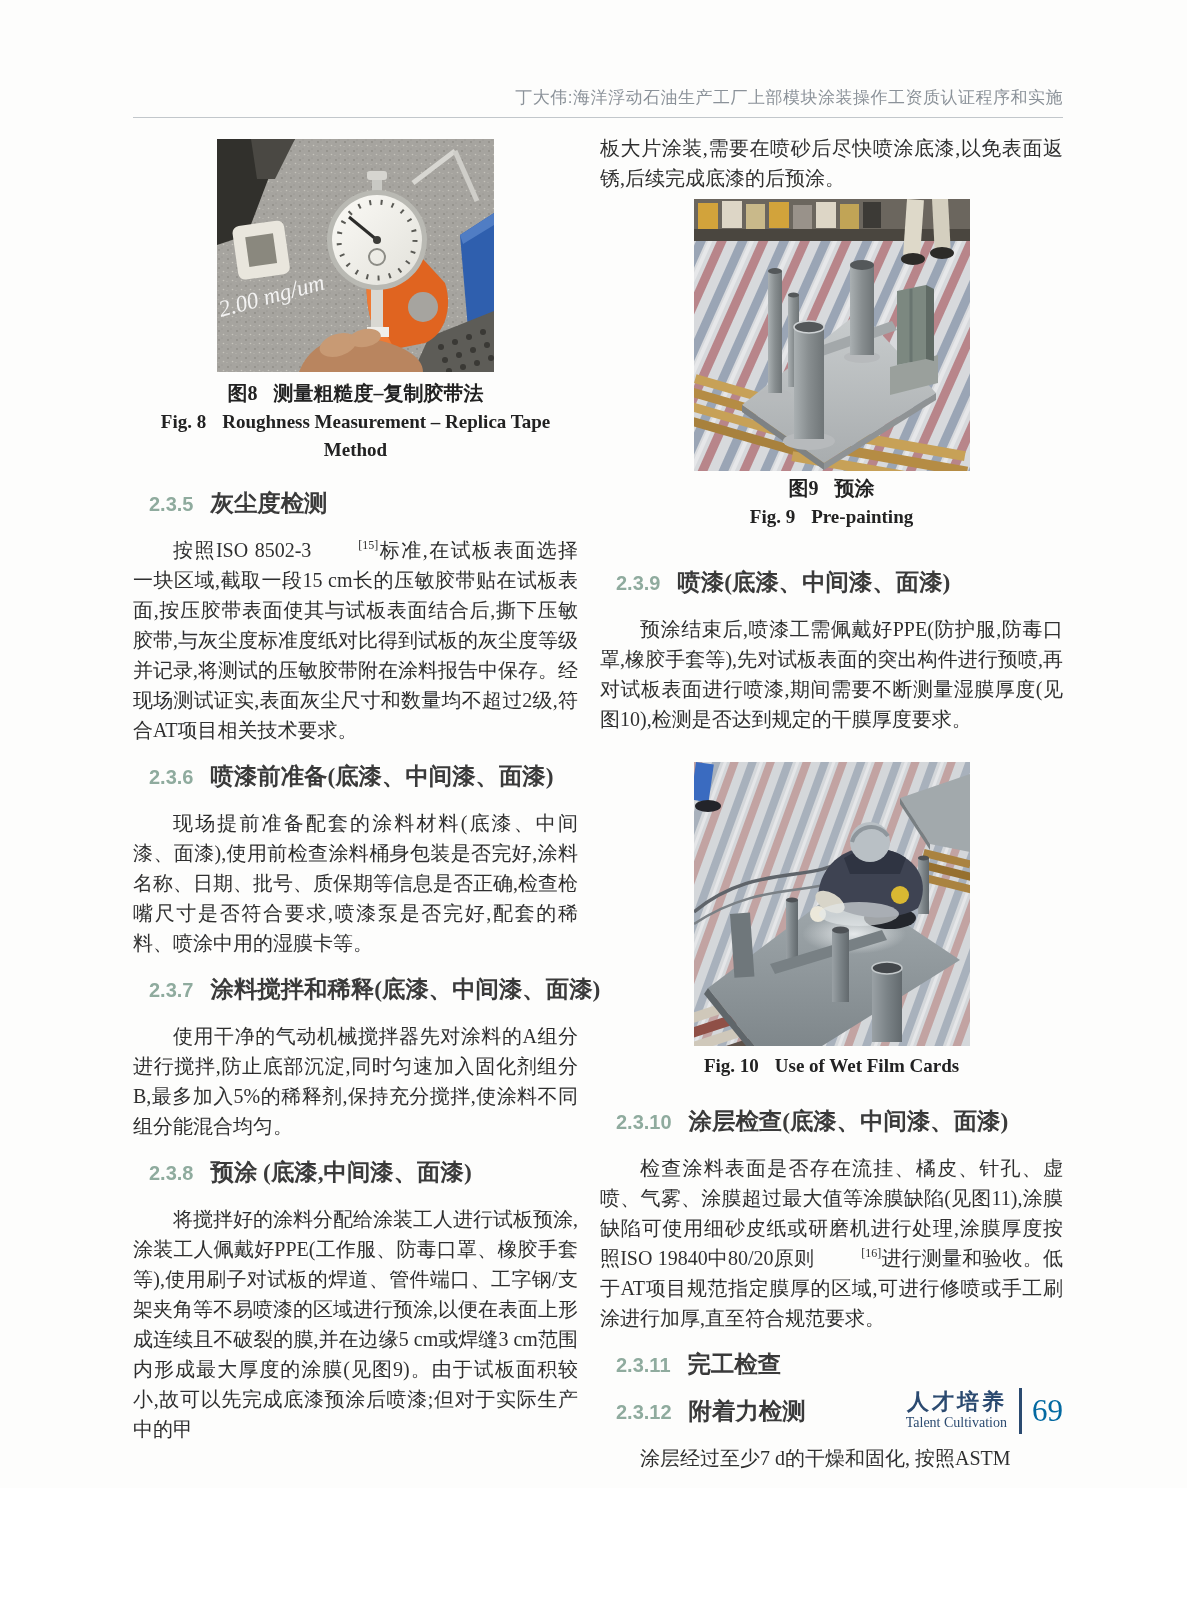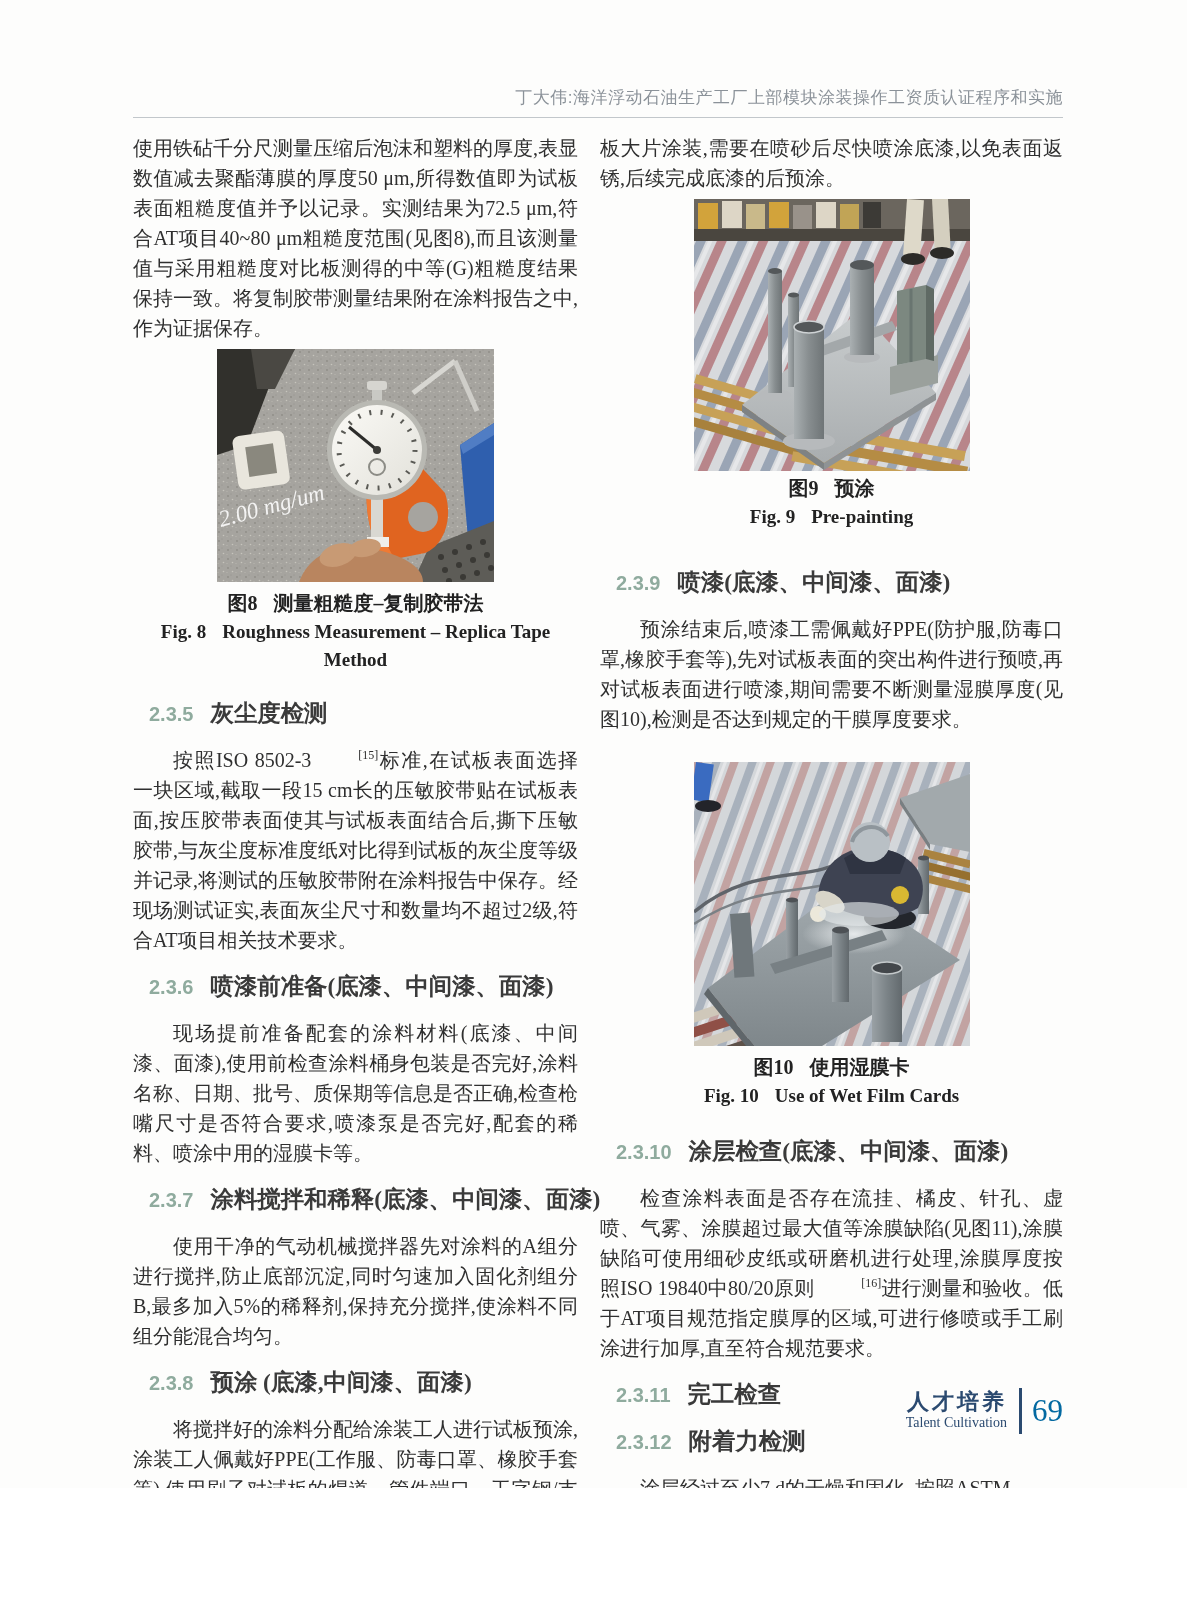--- a/index.html
+++ b/index.html
@@ -50,21 +50,20 @@
 </head>
 <body>
 
 <div class="page">
 
   <div class="running-head">丁大伟:海洋浮动石油生产工厂上部模块涂装操作工资质认证程序和实施</div>
   <div class="head-rule"></div>
 
   <div class="col col-left">
 
-    <p class="body noindent">使用铁砧千分尺测量压缩后泡沫和塑料的厚度,表显数值减去聚酯薄膜的厚度50 μm,所得数值即为试板表面粗糙度值并予以记录。实测结果为72.5 μm,符合AT项目40~80 μm粗糙度范围(见图8),而且该测量值与采用粗糙度对比板测得的中等(G)粗糙度结果保持一致。将复制胶带测量结果附在涂料报告之中,作为证据保存。</p>
 
     <div class="figure fig8-wrap">
 
       <svg width="277" height="233" viewBox="0 0 277 233">
         <defs>
           <pattern id="speck" width="9" height="9" patternUnits="userSpaceOnUse">
             <rect width="9" height="9" fill="#a6a49f"></rect>
             <circle cx="2" cy="3" r="0.9" fill="#8e8c86"></circle>
             <circle cx="6.5" cy="6.5" r="0.8" fill="#c6c4bd"></circle>
             <circle cx="5" cy="1" r="0.6" fill="#93918b"></circle>
@@ -352,23 +351,20 @@
           <path d="M124,132 C128,98 158,78 194,88 C226,97 236,122 224,146 C198,162 148,158 124,132 Z" fill="#3e4352"></path>
           <path d="M150,96 C168,84 196,84 212,96 L206,112 L156,112 Z" fill="#2f3442"></path>
           <circle cx="176" cy="80" r="20" fill="#b9c0c5"></circle>
           <path d="M158,80 a20,20 0 0 1 36,-6" fill="none" stroke="#8e969c" stroke-width="4"></path>
           <ellipse cx="136" cy="140" rx="16" ry="9" fill="#d8d5c9" transform="rotate(30 136 140)"></ellipse>
           <circle cx="124" cy="152" r="8" fill="#ece8da"></circle>
           <circle cx="206" cy="133" r="9" fill="#d9b832"></circle>
           <ellipse cx="165" cy="152" rx="40" ry="12" fill="#e4e8e9" opacity="0.65"></ellipse>
         </g>
       </svg>
-      <div class="cap cap-zh">
-        <span class="lbl">图10</span><span>使用湿膜卡</span>
-      </div>
       <div class="cap cap-en">
         <span class="lbl">Fig. 10</span><span>Use of Wet Film Cards</span>
       </div>
     </div>
 
     <h3 class="sec-head">
       <span class="sec-num">2.3.10</span><span class="sec-title">涂层检查(底漆、中间漆、面漆)</span>
     </h3>
     <p class="body"><span>检查涂料表面是否存在流挂、橘皮、针孔、虚喷、气雾、涂膜超过最大值等涂膜缺陷(见图11),涂膜缺陷可使用细砂皮纸或研磨机进行处理,涂膜厚度按照ISO 19840中80/20原则</span><sup>[16]</sup><span>进行测量和验收。低于AT项目规范指定膜厚的区域,可进行修喷或手工刷涂进行加厚,直至符合规范要求。</span></p>
 

